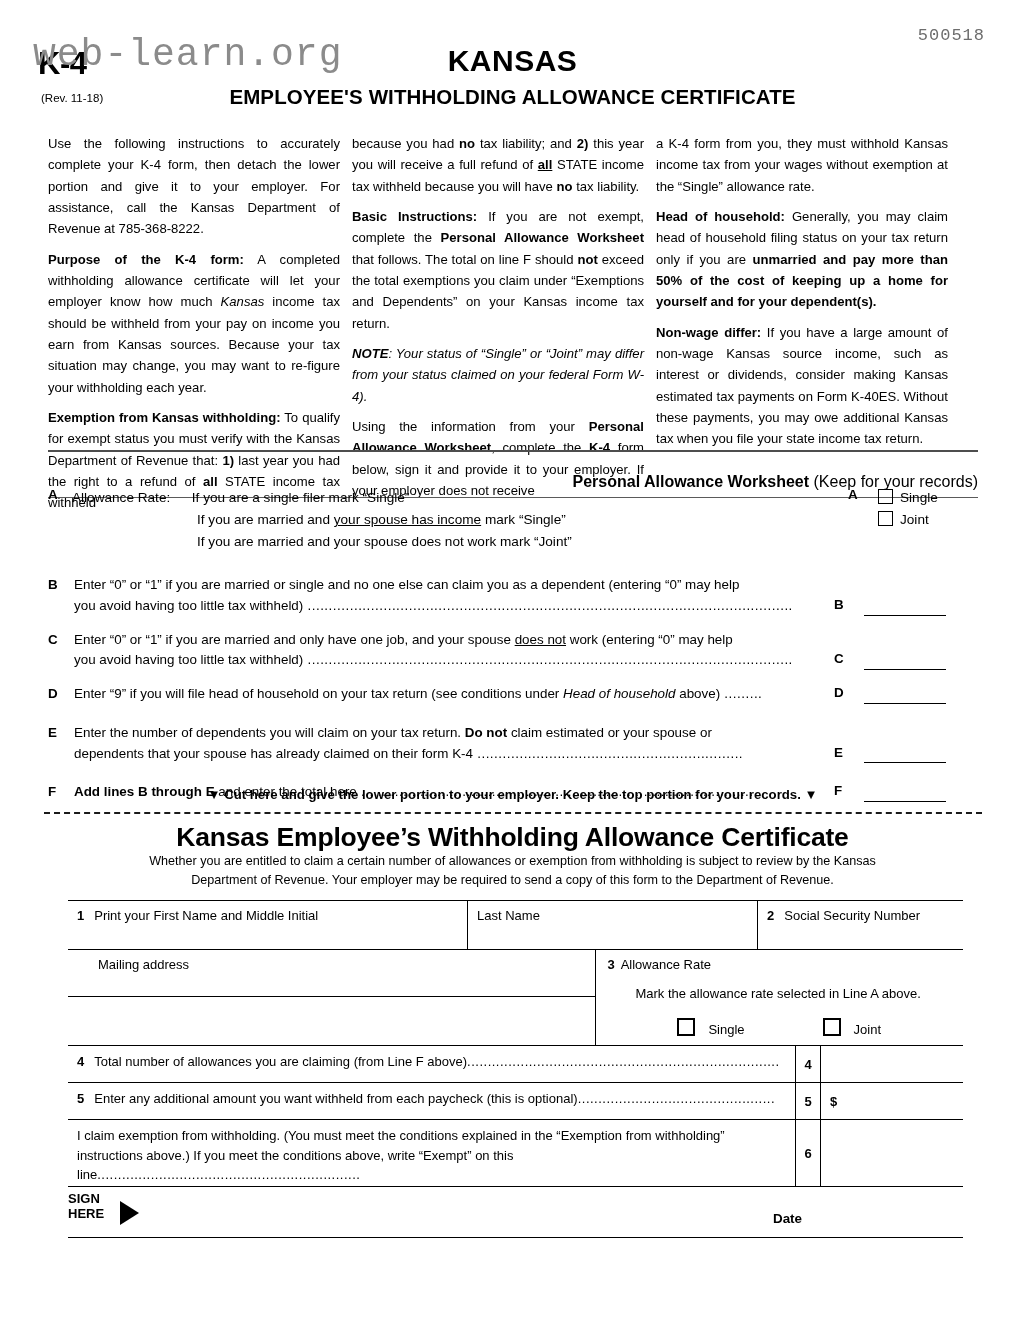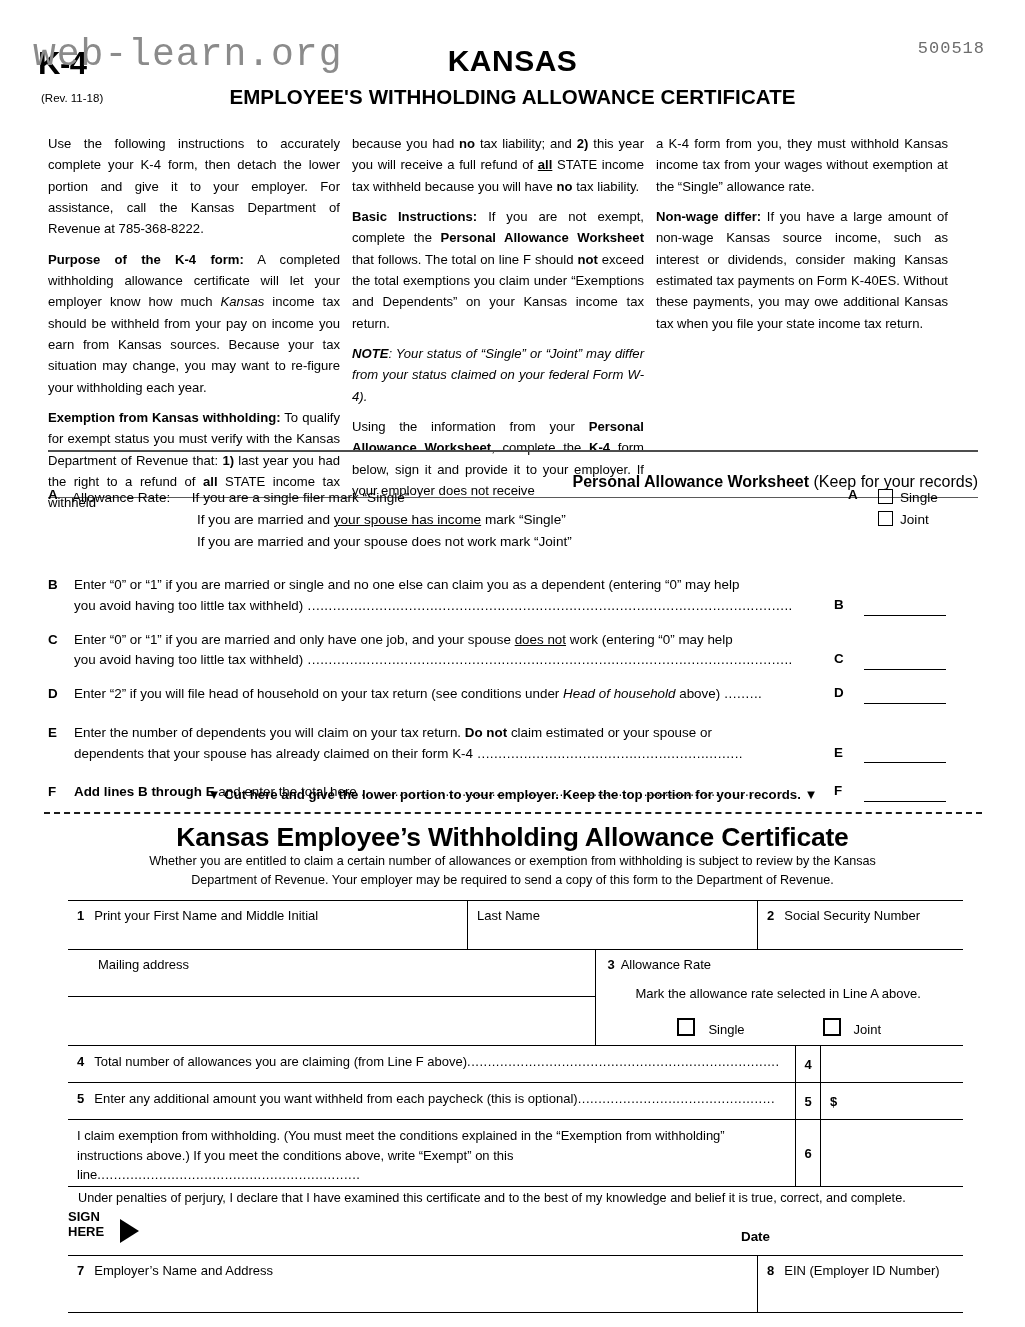--- a/index.html
+++ b/index.html
@@ -51,21 +51,20 @@
     z-index: 5;
   }
   .doc-code {
     position: absolute;
     right: 40px;
     top: 26px;
     font-family: "Liberation Mono", "DejaVu Sans Mono", monospace;
     font-size: 17px;
     color: #6d6d6d;
     letter-spacing: 1px;
-    margin-top: 13px;
   }
   .title-state {
     position: absolute;
     left: 0;
     right: 0;
     top: 44px;
     text-align: center;
     font-size: 30px;
     font-weight: bold;
     letter-spacing: 0.5px;
@@ -333,21 +332,21 @@
     position: absolute;
     left: 52px;
     top: 14px;
     width: 0; height: 0;
     border-left: 19px solid #000;
     border-top: 12px solid transparent;
     border-bottom: 12px solid transparent;
   }
   .datelbl {
     position: absolute;
-    left: 673px;
+    left: 705px;
     top: 24px;
     font-weight: bold;
     font-size: 13.4px;
     text-align: right;
   }
   .r7 { display: flex; height: 56px; }
   .c-emp { width: 690px; padding: 7px 0 0 9px; box-sizing: border-box; }
   .c-ein { width: 205px; padding: 7px 0 0 9px; box-sizing: border-box; }
 </style>
 </head>
@@ -374,20 +373,21 @@
 
     <div class="col">
       <p><span>because you had </span><b>no</b><span> tax liability; and </span><b>2)</b><span> this year you will receive a full refund of </span><b class="u">all</b><span> STATE income tax withheld because you will have </span><b>no</b><span> tax liability.</span></p>
       <p><b>Basic Instructions:</b><span> If you are not exempt, complete the </span><b>Personal Allowance Worksheet</b><span> that follows. The total  on line F should </span><b>not</b><span> exceed the total exemptions you claim under “Exemptions and Dependents” on your Kansas income tax return.</span></p>
       <p style="margin-bottom:9px"><b><i>NOTE</i></b><i>: Your status of “Single” or “Joint” may differ from your status claimed on your federal Form W-4).</i></p>
       <p><span>Using the information from your </span><b>Personal Allowance Worksheet</b><span>, complete the </span><b>K-4</b><span> form below, sign it and provide it to your employer. If your employer does not receive</span></p>
     </div>
 
     <div class="col">
       <p>a K-4 form from you, they must withhold Kansas income tax from your wages without exemption at the “Single” allowance rate.</p>
+      <p><b>Head of household:</b><span> Generally, you may claim head of household filing status on your tax return only if you are </span><b>unmarried and pay more than 50% of the cost of keeping up a home for yourself and for your dependent(s).</b></p>
       <p><b>Non-wage differ:</b><span> If you have a large amount of non-wage Kansas source income, such as interest or dividends, consider making Kansas estimated tax payments on Form K-40ES. Without these payments, you may owe additional Kansas tax when you file your state income tax return.</span></p>
     </div>
 
   </div>
 
   <div class="ws-head-wrap">
     <div class="rule-thick"></div>
     <div class="ws-title"><b>Personal Allowance Worksheet</b><span> (Keep for your records)</span></div>
     <div class="rule-thin"></div>
   </div>
@@ -434,21 +434,21 @@
       </div>
       <div class="ansbox">
         <span class="al">C</span>
         <span class="ab"></span>
       </div>
     </div>
 
     <div class="lrow">
       <span class="lt">D</span>
       <div class="body">
-        <div><span>Enter “2” if you will file head of household on your tax return (see conditions under </span><i>Head of household</i><span> above)</span><span class="leader"> ......... </span></div>
+        <div><span>Enter “9” if you will file head of household on your tax return (see conditions under </span><i>Head of household</i><span> above)</span><span class="leader"> ......... </span></div>
       </div>
       <div class="ansbox">
         <span class="al">D</span>
         <span class="ab"></span>
       </div>
     </div>
 
     <div class="lrow" style="margin-top:18px">
       <span class="lt">E</span>
       <div class="body">
@@ -529,34 +529,25 @@
 
     <div class="nrow bb" style="height:66px">
       <div class="desc">
         <div>I claim exemption from withholding. (You must meet the conditions explained in the “Exemption from withholding”</div>
         <div><span>instructions above.) If you meet the conditions above, write “Exempt” on this line</span><span class="leader">................................................................</span></div>
       </div>
       <div class="nbox bl br">6</div>
       <div class="vbox"></div>
     </div>
 
-    <div class="perj">Under penalties of perjury, I declare that I have examined this certificate and to the best of my knowledge and belief it is true, correct, and complete.</div>
     <div class="signrow bb">
       <div class="signhere">
         <div>SIGN</div>
         <div>HERE</div>
       </div>
       <div class="arrow"></div>
       <div class="datelbl">Date</div>
     </div>
 
-    <div class="r7 bb">
-      <div class="c-emp br">
-        <span class="numlab">7</span><span>Employer’s Name and Address</span>
-      </div>
-      <div class="c-ein">
-        <span class="numlab">8</span><span>EIN (Employer ID Number)</span>
-      </div>
-    </div>
 
   </div>
 
 </div>
 
 </body></html>

